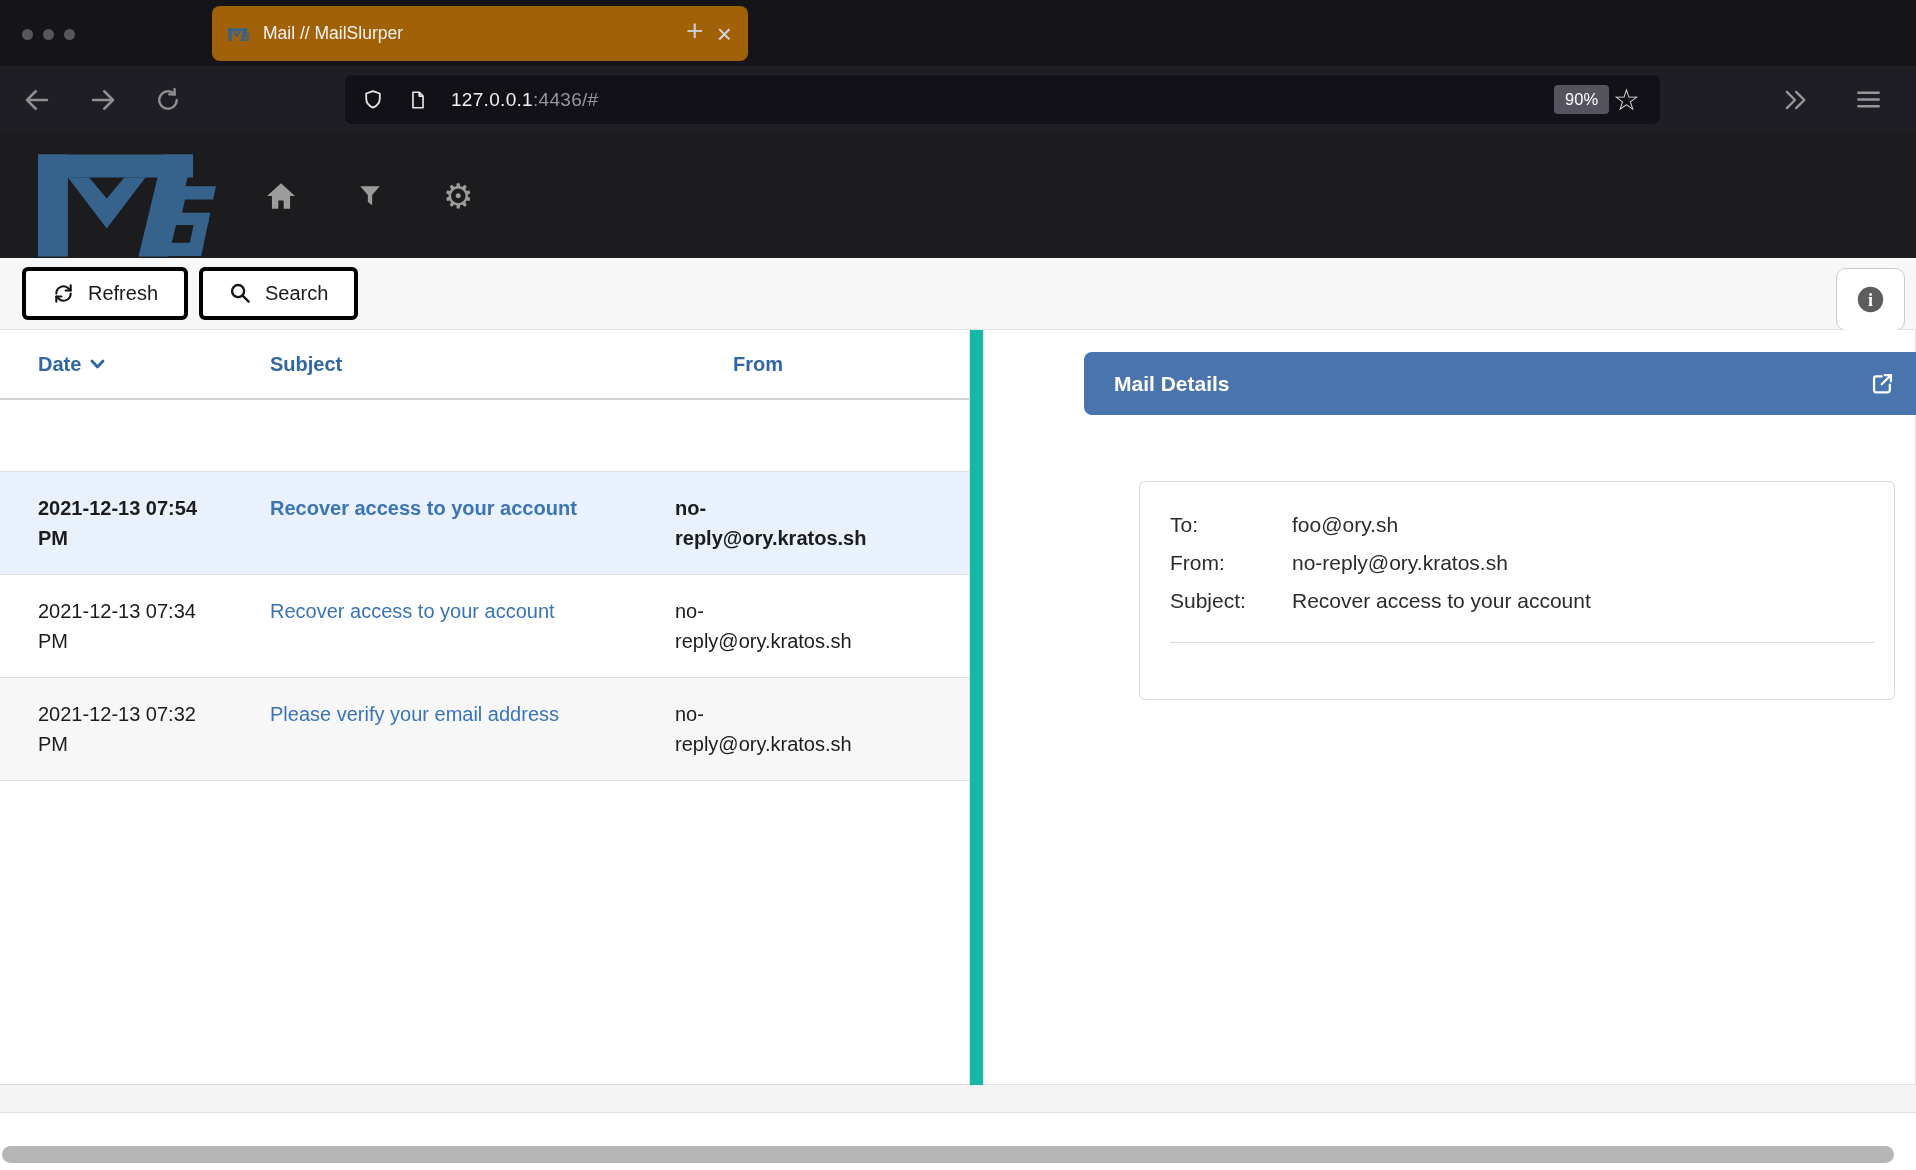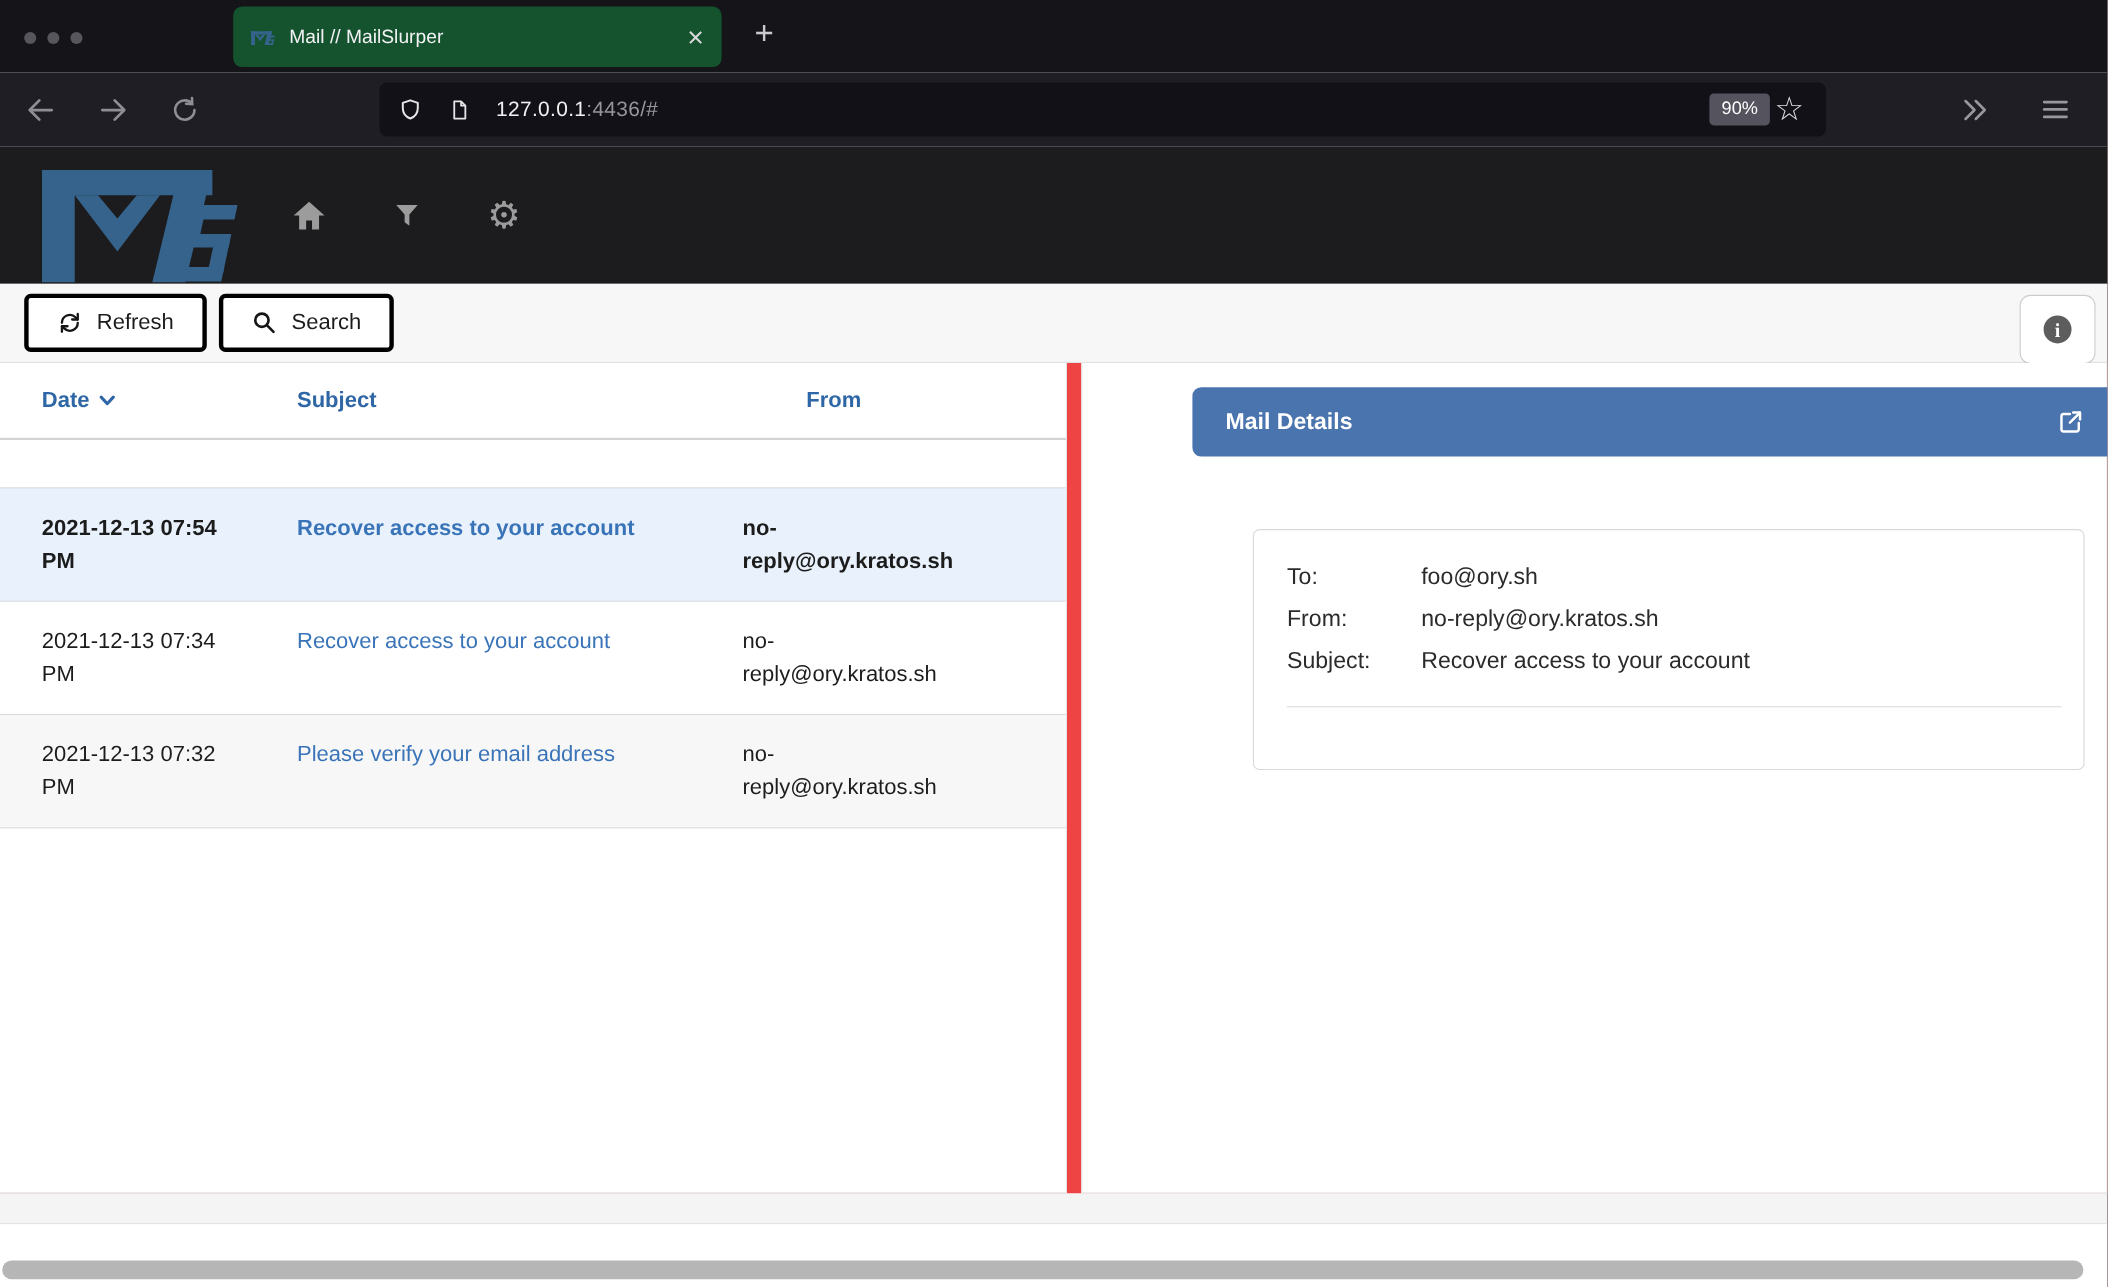--- a/index.html
+++ b/index.html
@@ -3,22 +3,22 @@
 <meta charset="utf-8">
 <style>
   html,body { margin:0; padding:0; background:#2b2b2b; }
   .stage { position:relative; width:1916px; height:1170px; overflow:hidden;
            font-family:"Liberation Sans", sans-serif; background:#fff; }
 
   
   .tabstrip { position:relative; height:66px; background:#151419; }
   .dots { position:absolute; left:22px; top:29px; display:flex; gap:10px; }
   .dots span { width:11px; height:11px; border-radius:50%; background:#57565c; }
-  .tab { position:absolute; left:212px; top:6px; width:444px; height:55px;
-         background:#14532d; border-radius:8px; display:flex; align-items:center;
+  .tab { position:absolute; left:212px; top:6px; width:536px; height:55px;
+         background:#a16207; border-radius:8px; display:flex; align-items:center;
          padding:0 16px; box-sizing:border-box; }
   .favicon { flex:0 0 auto; margin-right:12px; }
   .tab-title { color:#f2f2f4; font-size:17.5px; flex:1; white-space:nowrap; overflow:hidden; }
   .tab-close { color:#d8d8dc; font-size:26px; line-height:1; margin-left:8px; }
   .newtab { position:absolute; left:686px; top:14px; color:#c9c9ce; font-size:30px; font-weight:300; }
 
   
   .navbar { position:relative; height:67px; background:#1f1e25; }
   .nav-left { position:absolute; left:22px; top:0; height:67px; display:flex; align-items:center; gap:36px; }
   .urlbar { position:absolute; left:345px; top:9px; width:1315px; height:49px; background:#121117;
@@ -42,37 +42,37 @@
   .toolbar { position:relative; height:72px; background:#f7f7f7; border-bottom:1px solid #e2e2e2;
              box-sizing:border-box; display:flex; align-items:center; }
   .btn { height:53px; background:#fff; border:4px solid #000000; border-radius:6px;
          display:flex; align-items:center; padding:0 26px; font-size:20px; color:#1b1b1b; gap:13px; }
   .btn-refresh { margin-left:22px; }
   .btn-search { margin-left:11px; }
   .info-btn { position:absolute; right:11px; top:10px; width:67px; height:61px; background:#fff;
               border:1px solid #ccc; border-radius:10px; display:flex; align-items:center; justify-content:center; }
 
   
-  .content { display:flex; height:755px; background:#ef4444; box-sizing:border-box; }
+  .content { display:flex; height:755px; background:#14b8a6; box-sizing:border-box; }
   .list-panel { width:970px; background:#fff; border-right:1px solid #e3e3e3;
                 border-bottom:1px solid #dcdcdc; box-sizing:border-box; }
   .gutter { width:13px; }
   .details-panel { flex:1; position:relative; background:#fff; box-sizing:border-box;
                    border:solid #e3e3e3; border-width:0 1px 1px 1px; }
 
   .list-header { display:grid; grid-template-columns:232px 405px 200px; padding:0 30px 0 38px;
                  height:70px; align-items:center; border-bottom:2px solid #d2d2d2;
                  font-size:20px; font-weight:bold; color:#2f67a6; box-sizing:border-box; }
   .hdr-date { display:flex; align-items:center; gap:9px; }
   .hdr-from { padding-left:58px; }
   .list-spacer { height:43px; }
 
   .mail-row { display:grid; grid-template-columns:232px 405px 200px; padding:21px 30px 21px 38px;
               font-size:20px; line-height:30px; color:#1c1c1c; border-bottom:1px solid #dcdcdc; }
-  .mail-row.selected { background:#e9f2fc; border-top:1px solid #dcdcdc; font-weight:bold; }
+  .mail-row.selected { background:#e9f2fc; border-top:1px solid #dcdcdc; font-weight:bold;margin-top:28px; }
   .mail-row.alt { background:#f7f7f7; }
   .cell-date { padding-right:52px; }
   .cell-subject a { color:#3a74b8; text-decoration:none; }
   .cell-from { overflow-wrap:break-word; }
 
   .details-header { position:absolute; top:22px; left:100px; right:-11px; height:63px;
                     background:#4a74ad; border-radius:8px; display:flex; align-items:center;
                     padding:0 30px; box-sizing:border-box; }
   .details-title { color:#fff; font-size:21px; font-weight:bold; flex:1; }
 

